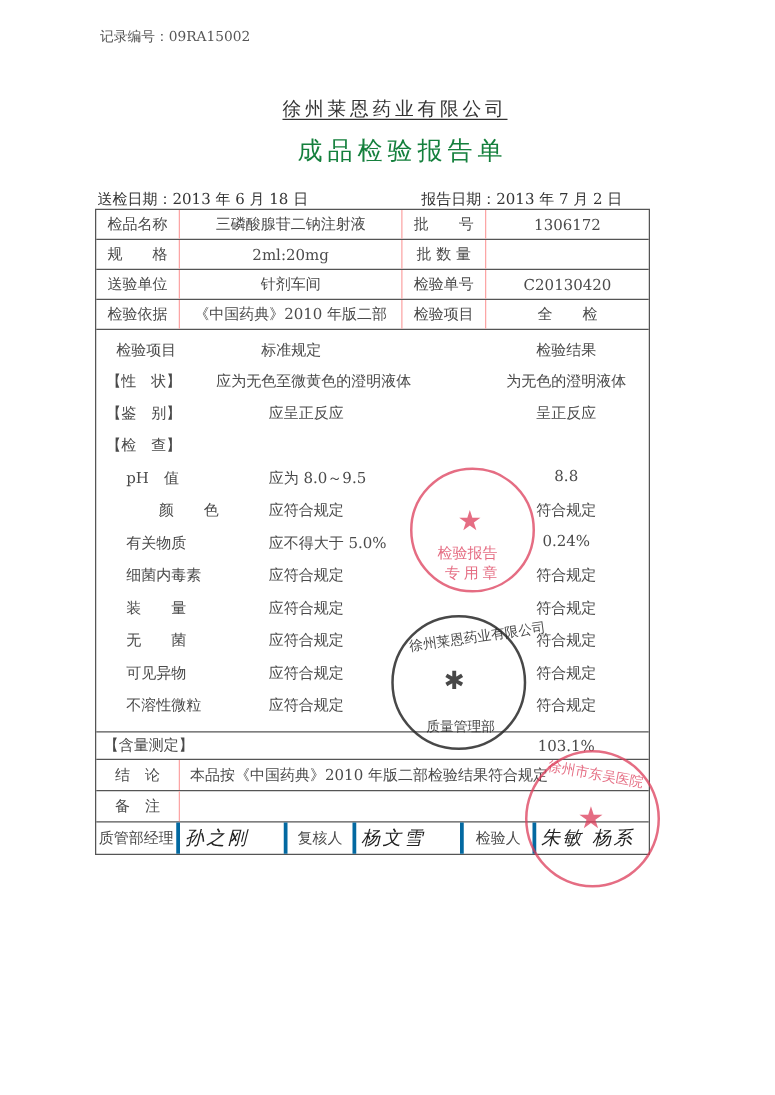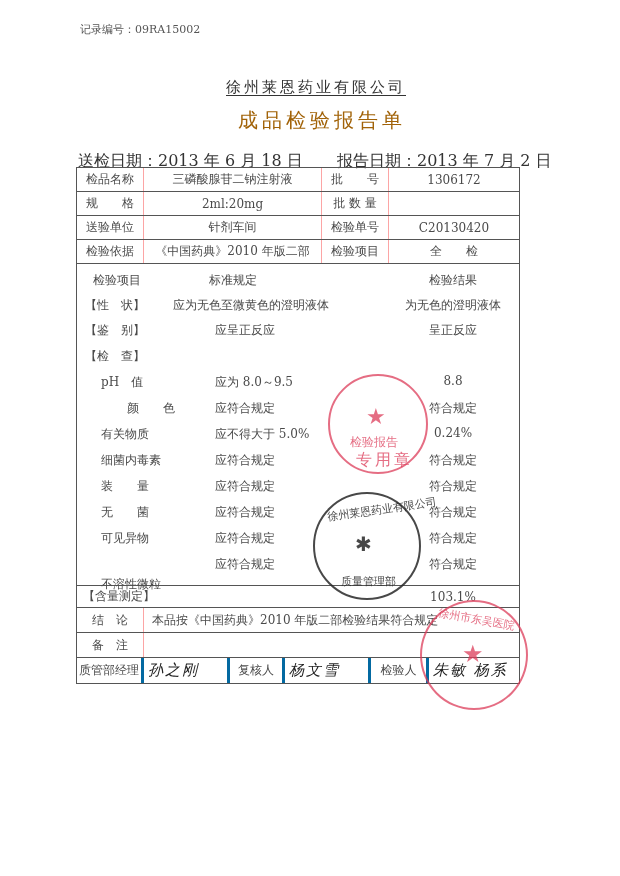--- a/index.html
+++ b/index.html
@@ -1,22 +1,22 @@
 <!DOCTYPE html>
 <html><head>
 <meta charset="utf-8">
 <style>
   * { margin: 0; padding: 0; box-sizing: border-box; }
   html, body { width: 620px; height: 876px; background: #ffffff; overflow: hidden; }
   body { position: relative; font-family: "DejaVu Serif", "Liberation Serif", serif; color: #4a4a4a; }
   .abs { position: absolute; }
   .record-no { left: 80px; top: 22px; font-size: 11px; color: #555; }
   .company { left: 226px; top: 78px; font-size: 15px; letter-spacing: 3px; text-decoration: underline; text-underline-offset: 3px; color: #333; }
-  .doc-title { left: 238px; top: 107px; font-size: 20px; letter-spacing: 4px; color: #a16207; font-family: "DejaVu Sans", sans-serif; }
-  .date-line { top: 151px; font-size: 16px; color: #333; }
+  .doc-title { left: 238px; top: 107px; font-size: 20px; letter-spacing: 4px; color: #15803d; font-family: "DejaVu Sans", sans-serif; }
+  .date-line { top: 151px; font-size: 12px; color: #333; }
   .send-date { left: 78px; }
   .report-date { left: 337px; }
 
   .table-box { position: absolute; left: 76px; top: 167px; width: 444px; border: 1px solid #555; }
   .row { display: flex; border-bottom: 1px solid #555; height: 24px; align-items: center; font-size: 12px; }
   .cell { height: 100%; display: flex; align-items: center; justify-content: center; border-right: 1px solid #fca5a5; }
   .cell:last-child { border-right: none; }
   .c1 { width: 67px; }
   .c2 { width: 178px; }
   .c3 { width: 67px; }
@@ -125,21 +125,21 @@
       <span class="ti" style="left:24px;">无　　菌</span>
       <span class="ts" style="left:138px;">应符合规定</span>
       <span class="tr">符合规定</span>
     </div>
     <div class="test-row" style="top:266px;">
       <span class="ti" style="left:24px;">可见异物</span>
       <span class="ts" style="left:138px;">应符合规定</span>
       <span class="tr">符合规定</span>
     </div>
     <div class="test-row" style="top:292px;">
-      <span class="ti" style="left:24px;margin-top:20px;">不溶性微粒</span>
+      <span class="ti" style="left:24px;">不溶性微粒</span>
       <span class="ts" style="left:138px;">应符合规定</span>
       <span class="tr">符合规定</span>
     </div>
   </div>
 
   <div class="conclusion-row" style="height:22px;">
     <span style="position:relative;left:6px;white-space:nowrap;">【含量测定】</span>
     <span style="position:absolute;left:316px;width:120px;text-align:center;">103.1%</span>
   </div>
 
@@ -159,21 +159,21 @@
     <div class="sig-cell" style="width:55px;justify-content:center;padding-left:0;">复核人</div>
     <div class="sig-cell signature" style="width:86px;">杨文雪</div>
     <div class="sig-cell" style="width:58px;justify-content:center;padding-left:0;">检验人</div>
     <div class="sig-cell signature" style="flex:1;">朱敏 杨系</div>
   </div>
 </div>
 
 <div class="stamp stamp-red" style="left:328px;top:374px;width:100px;height:100px;">
   <span class="star" style="left:36px;top:28px;">★</span>
   <span class="stamp-text" style="left:20px;top:58px;font-size:12px;">检验报告</span>
-  <span class="stamp-text" style="left:26px;top:74px;font-size:16px;letter-spacing:3px;">专用章</span>
+  <span class="stamp-text" style="left:26px;top:74px;font-size:12px;letter-spacing:3px;">专用章</span>
 </div>
 
 <div class="stamp stamp-black" style="left:313px;top:492px;width:108px;height:108px;">
   <span class="stamp-text" style="left:12px;top:8px;font-size:11px;transform:rotate(-8deg);">徐州莱恩药业有限公司</span>
   <span class="star" style="left:40px;top:38px;font-size:20px;">✱</span>
   <span class="stamp-text" style="left:26px;top:80px;font-size:11px;">质量管理部</span>
 </div>
 
 <div class="stamp stamp-red" style="left:420px;top:600px;width:108px;height:110px;">
   <span class="stamp-text" style="left:16px;top:10px;font-size:11px;transform:rotate(10deg);">徐州市东吴医院</span>

